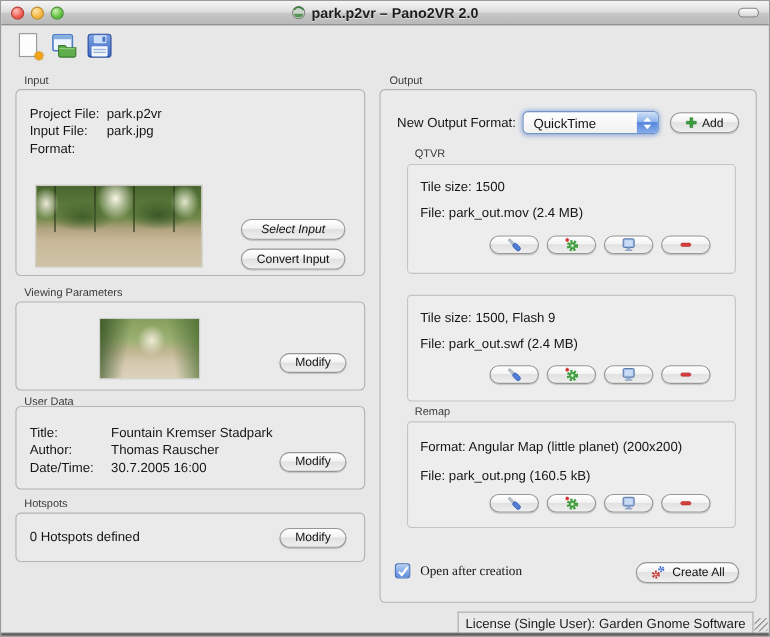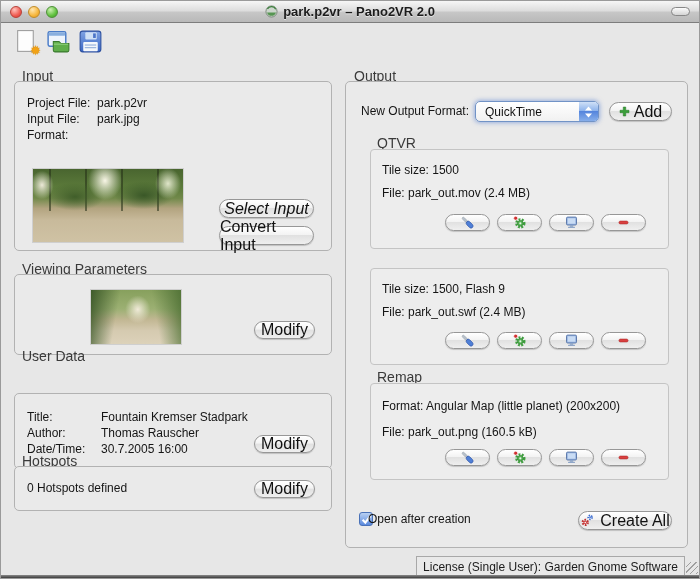--- a/index.html
+++ b/index.html
@@ -22,37 +22,37 @@
   .tb-pill { position:absolute; right:9px; top:6px; width:19px; height:9px; border-radius:5px;
     border:1px solid #878787; background:linear-gradient(#fcfcfc,#d4d4d4); }
 
   
   .toolbar { position:absolute; top:22px; left:0; right:0; height:38px; }
   .tool-btn { position:absolute; top:5px; width:27px; height:27px; cursor:default; }
   .tool-btn .star { position:absolute; right:-1px; bottom:-2px; color:#f2a215; font-size:13px; line-height:13px;
     text-shadow:0 0 1px #b87708; }
 
   
-  .group-label { position:absolute; font-size:14px; color:#3a3a3a; }
+  .group-label { position:absolute; font-size:10px; color:#3a3a3a; }
   .group-box { position:absolute; border:1px solid #b2b2b2; border-radius:5px; background:#eaeaea; }
   .sub-box   { position:absolute; border:1px solid #c4c4c4; border-radius:4px; background:#ededed;padding-left:32px; }
 
   .rows { position:absolute; font-size:12px; color:#151515; }
   .row  { display:flex; line-height:16px; }
   .input-rows .k { width:70px; }
   .view-rows .row { line-height:15px; margin-bottom:1px; }
   .view-rows .k { width:32px; }
   .view-rows .v { width:32px; text-align:right; }
   .user-rows .k { width:74px; }
 
   .line-text { position:absolute; font-size:12px; color:#151515; white-space:nowrap; }
 
   
   .btn { position:absolute; display:flex; align-items:center; justify-content:center;
-    border:1px solid #979797; border-radius:10px; font-size:16px; color:#111; cursor:default;
+    border:1px solid #979797; border-radius:10px; font-size:11px; color:#111; cursor:default;
     background:linear-gradient(180deg,#ffffff 0%,#f3f3f3 45%,#e1e1e1 50%,#efefef 100%);
     box-shadow:0 1px 1px rgba(0,0,0,.18); }
   .icon-btn { width:45px; height:17px; border-radius:9px; }
   .btn-row { position:absolute; left:74px; display:flex; gap:7px; }
   .btn-row .icon-btn { position:relative; }
 
   
   .popup { position:absolute; height:21px; border:1px solid #7193c6; border-radius:5px;
     background:linear-gradient(#ffffff,#f1f1f1); display:flex; align-items:center;
     padding-left:9px; font-size:12px; color:#111; cursor:default;
@@ -172,22 +172,22 @@
     <div class="btn" style="left:204px; top:117px; width:95px; height:19px;font-style:italic;">Select Input</div>
     <div class="btn" style="left:204px; top:144px; width:95px; height:19px;">Convert Input</div>
   </div>
 
   <div class="group-label" style="left:21px; top:260px;">Viewing Parameters</div>
   <div class="group-box" style="left:13px; top:273px; width:318px; height:81px;">
     <div class="view-thumb"></div>
     <div class="btn" style="left:239px; top:46px; width:61px; height:18px;">Modify</div>
   </div>
 
-  <div class="group-label" style="left:21px; top:347px;">User Data</div>
-  <div class="group-box" style="left:13px; top:392px; width:318px; height:76px;">
+  <div class="group-label" style="left:21px; top:359px;">User Data</div>
+  <div class="group-box" style="left:13px; top:368px; width:318px; height:76px;">
     <div class="rows user-rows" style="left:12px; top:15px;">
       <div class="row">
         <span class="k">Title:</span>
         <span class="v">Fountain Kremser Stadpark</span>
       </div>
       <div class="row">
         <span class="k">Author:</span>
         <span class="v">Thomas Rauscher</span>
       </div>
       <div class="row">
@@ -335,21 +335,21 @@
           </svg>
         </div>
       </div>
     </div>
 
     <div class="checkbox checked" style="left:13px; top:430px;">
       <svg width="13" height="13" viewBox="0 0 13 13">
         <polyline points="2.6,6.8 5.3,9.6 10.6,2.6" fill="none" stroke="#ffffff" stroke-width="2.1"></polyline>
       </svg>
     </div>
-    <div class="line-text" style="left:22px; top:430px;">Open after creation</div>
+    <div class="line-text" style="left:36px; top:430px;font-family:Liberation Serif, serif;">Open after creation</div>
 
     <div class="btn" style="left:232px; top:429px; width:94px; height:19px; gap:5px;">
       <svg width="15" height="15" viewBox="0 0 16 16">
         <circle cx="10.8" cy="4.6" r="2.1" fill="none" stroke="#3a6ad0" stroke-width="1.8" stroke-dasharray="1.4 1.1"></circle>
         <circle cx="10.8" cy="4.6" r="1.1" fill="#5585dd"></circle>
         <circle cx="5.6" cy="10" r="2.8" fill="none" stroke="#c03030" stroke-width="2.2" stroke-dasharray="1.7 1.3"></circle>
         <circle cx="5.6" cy="10" r="1.9" fill="#d24848"></circle>
         <circle cx="5.6" cy="10" r="0.8" fill="#ffffff"></circle>
       </svg>
       <span>Create All</span>

